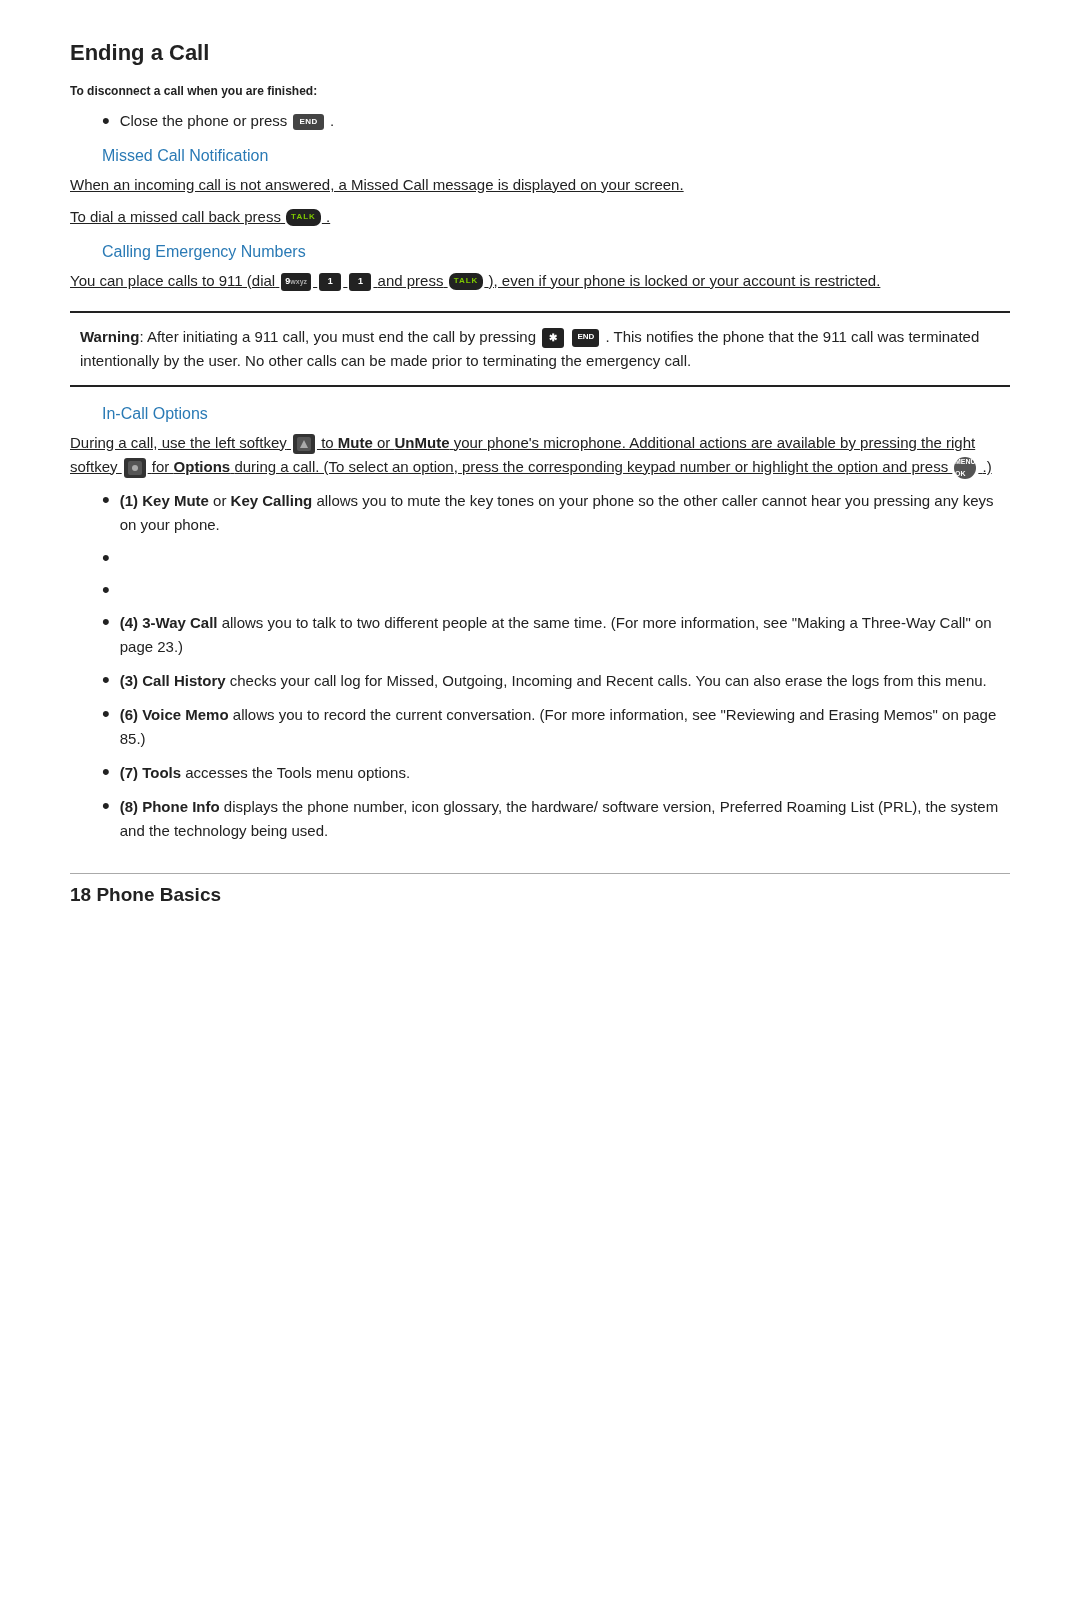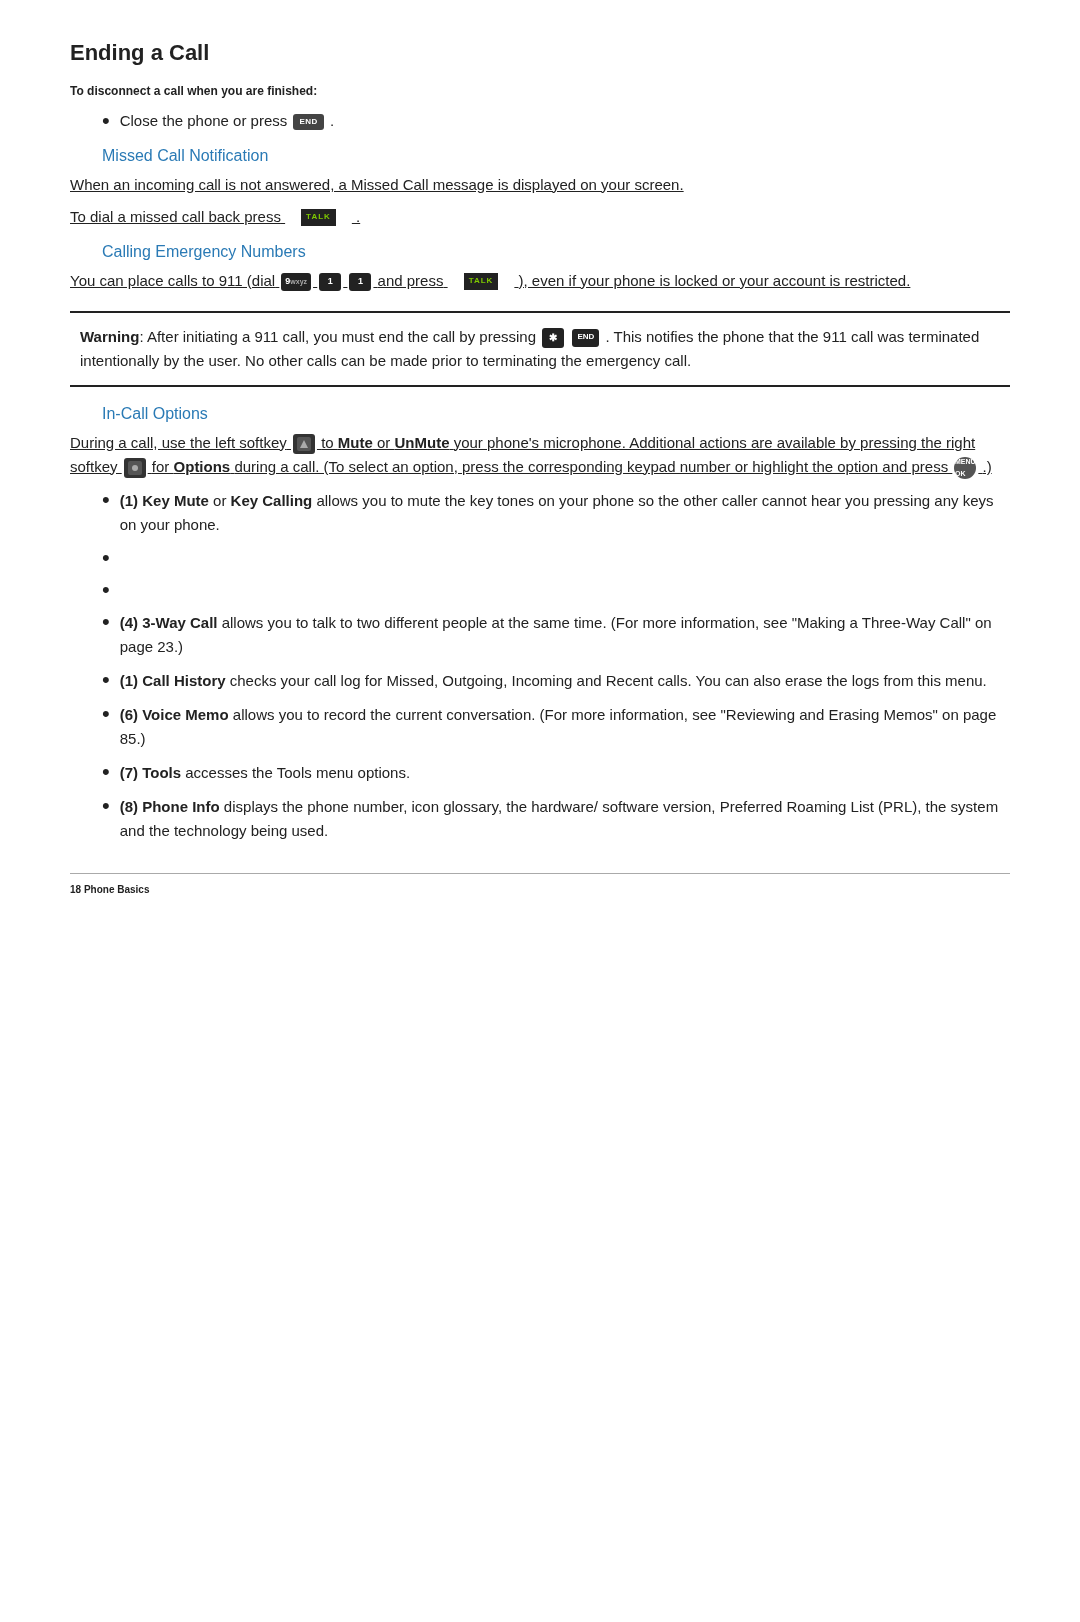--- a/index.html
+++ b/index.html
@@ -91,21 +91,21 @@
     .sub-bullet-list li .bullet-dot {
       font-size: 22px;
       margin-right: 10px;
       flex-shrink: 0;
     }
     .footer-bar {
       border-top: 1px solid #aaa;
       padding-top: 10px;
       margin-top: 30px;
       font-weight: bold;
-      font-size: 10px;
+      font-size: 19px;
     }
     .key-icon {
       display: inline-flex;
       align-items: center;
       justify-content: center;
       background: #222;
       color: #fff;
       border-radius: 3px;
       font-size: 8px;
       font-weight: bold;
@@ -130,23 +130,23 @@
       display: block;
       line-height: 1;
     }
     .talk-icon {
       display: inline-block;
       background: #222;
       color: #7ec800;
       font-size: 8px;
       font-weight: bold;
       padding: 2px 5px;
-      border-radius: 0;
-      vertical-align: middle;
-      margin: 0 16px;
+      border-radius: 7px;
+      vertical-align: middle;
+      margin: 0 1px;
       letter-spacing: 1px;
     }
     .softkey-icon {
       display: inline-flex;
       align-items: center;
       justify-content: center;
       background: #333;
       border-radius: 3px;
       vertical-align: middle;
       margin: 0 2px;
@@ -257,21 +257,21 @@
   </li>
   <li>
     <span class="bullet-dot">•</span>
   </li>
   <li>
     <span class="bullet-dot">•</span>
     <span><strong>(4) 3-Way Call</strong> allows you to talk to two different people at the same time. (For more information, see "Making a Three-Way Call" on page 23.)</span>
   </li>
   <li>
     <span class="bullet-dot">•</span>
-    <span><strong>(1) Call History</strong> checks your call log for Missed, Outgoing, Incoming and Recent calls. You can also erase the logs from this menu.</span>
+    <span><strong>(3) Call History</strong> checks your call log for Missed, Outgoing, Incoming and Recent calls. You can also erase the logs from this menu.</span>
   </li>
   <li>
     <span class="bullet-dot">•</span>
     <span><strong>(6) Voice Memo</strong> allows you to record the current conversation. (For more information, see "Reviewing and Erasing Memos" on page 85.)</span>
   </li>
   <li>
     <span class="bullet-dot">•</span>
     <span><strong>(7) Tools</strong> accesses the Tools menu options.</span>
   </li>
   <li>

